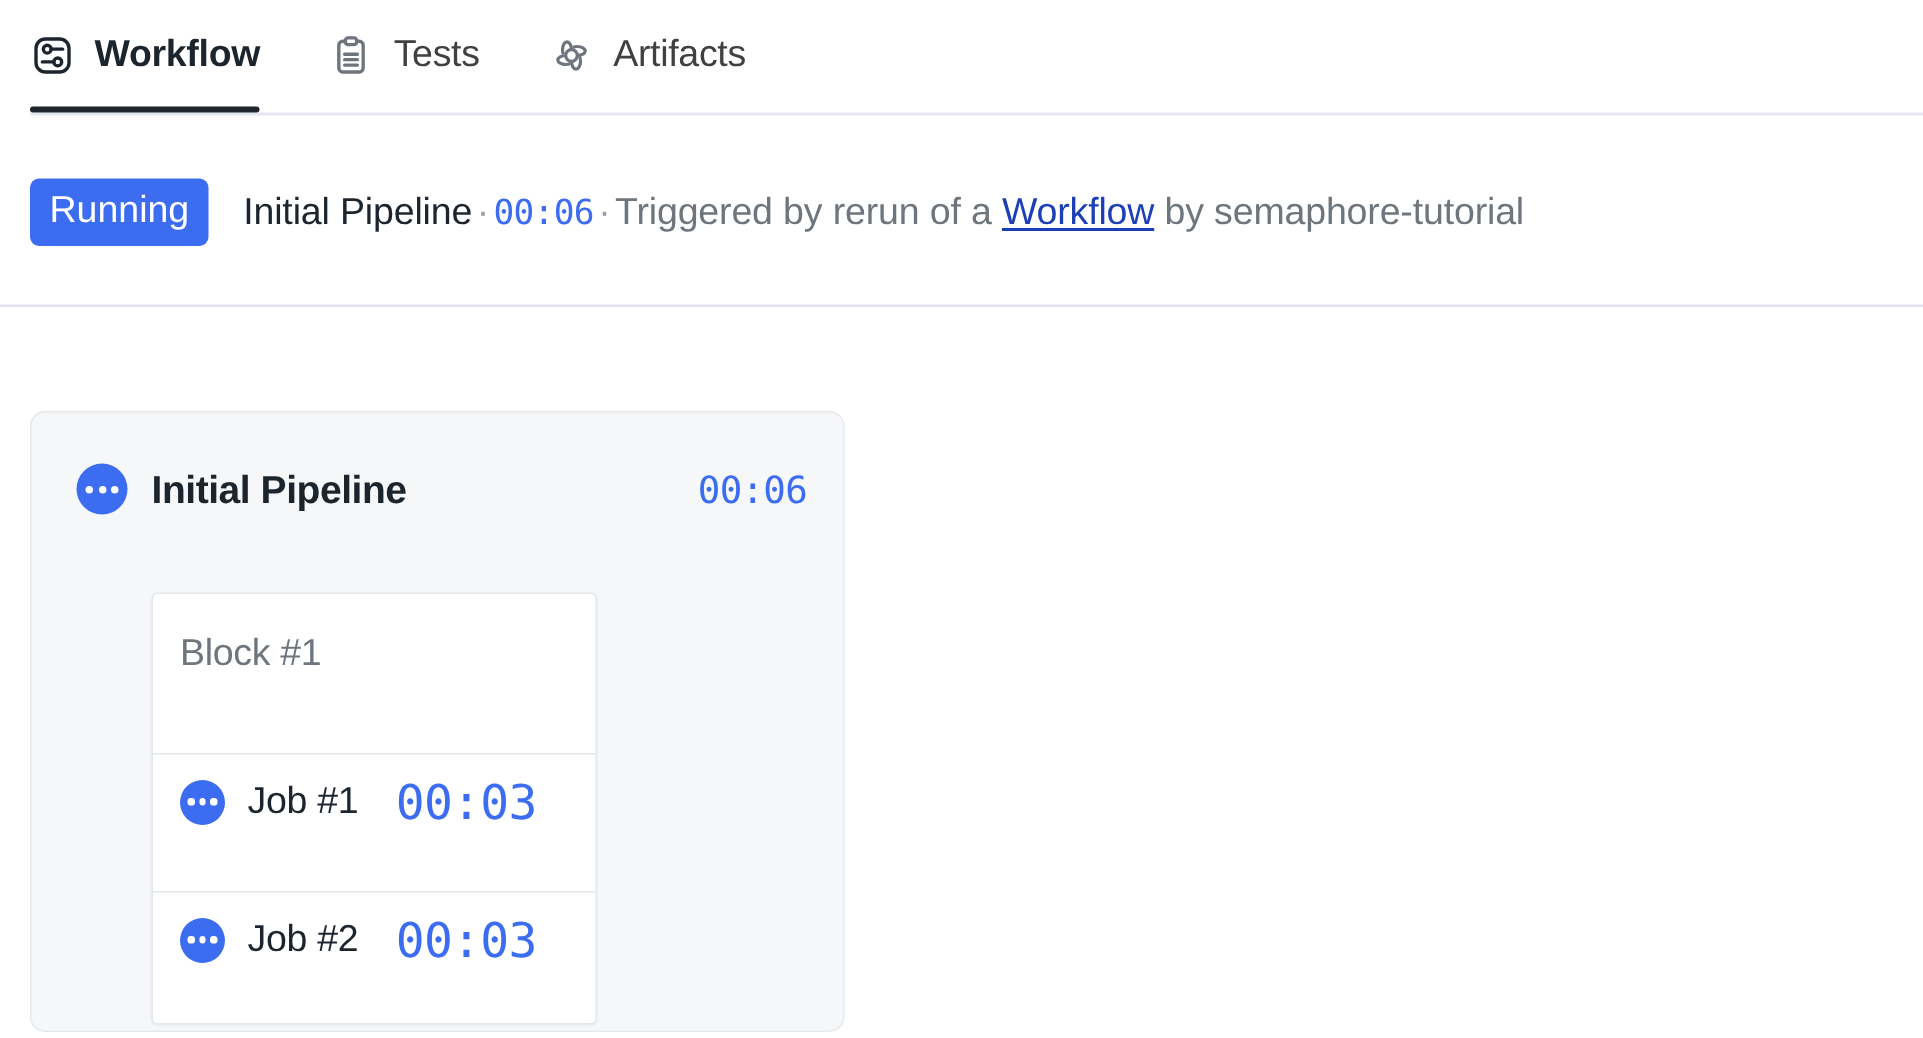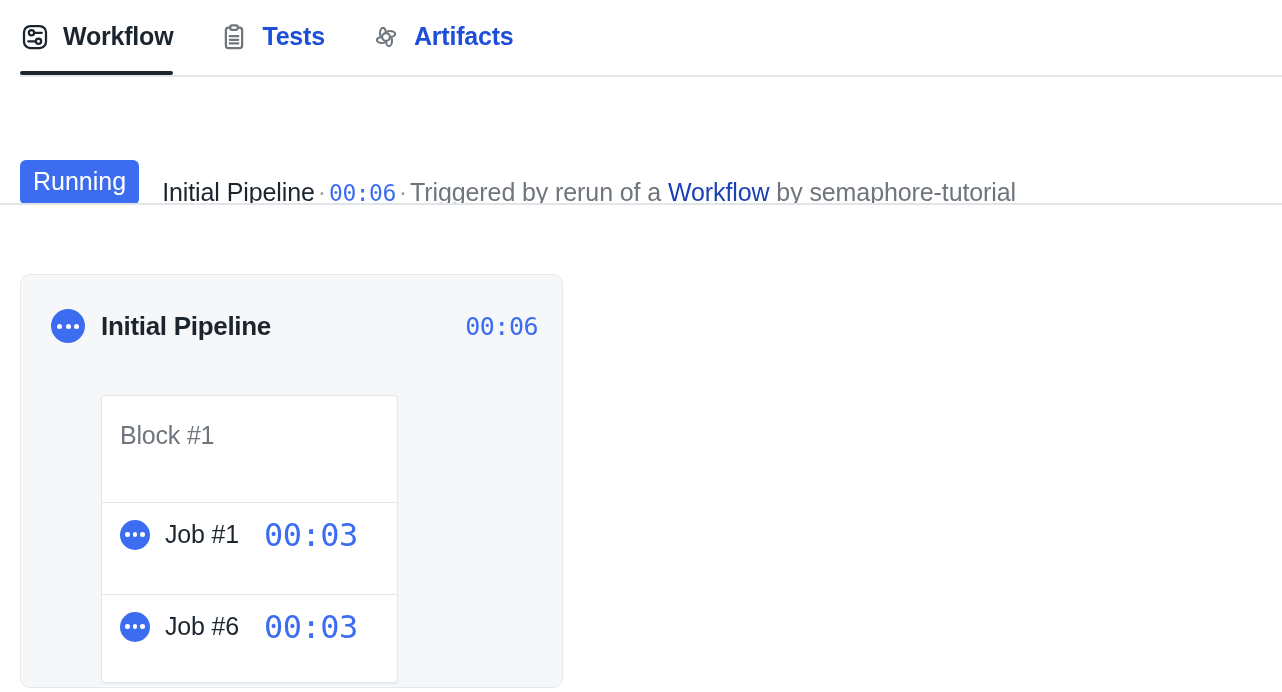--- a/index.html
+++ b/index.html
@@ -42,25 +42,24 @@
     padding: 0 24px 0 0;
     margin-right: 22px;
     box-sizing: border-box;
     cursor: pointer;
     user-select: none;
   }
   .tab:first-child { margin-right: 26px; }
   .tab .tab-label {
     font-size: 25px;
     line-height: 1;
-    color: #1d4ed8;
+    color: #404040;
     letter-spacing: -0.2px;
     white-space: nowrap;
     padding-bottom: 2px;
-    font-weight: bold;
   }
   .tab.active .tab-label {
     color: #1c252e;
     font-weight: bold;
   }
   .tab .tab-icon {
     display: block;
     width: 30px;
     height: 30px;
     color: #6e757c;
@@ -79,21 +78,21 @@
     z-index: 2;
   }
 
   
   .statusbar {
     position: relative;
     height: 128px;
     box-sizing: border-box;
     padding: 0 0 0 20px;
     display: flex;
-    align-items: flex-end;
+    align-items: center;
     overflow: hidden;
     white-space: nowrap;
   }
   .statusbar-rule {
     position: absolute;
     left: 0;
     right: 0;
     bottom: 0;
     height: 2px;
     background: #e1e5e9;
@@ -317,21 +316,21 @@
         <span class="job-name">Job #1</span>
         <span class="job-timer">00:03</span>
       </div>
 
       <div class="job-row">
         <span class="status-dot">
           <i></i>
             <i></i>
             <i></i>
         </span>
-        <span class="job-name">Job #6</span>
+        <span class="job-name">Job #2</span>
         <span class="job-timer">00:03</span>
       </div>
 
       <div class="block-card-footer"></div>
     </div>
 
   </div>
 </div>
 
 </body></html>

